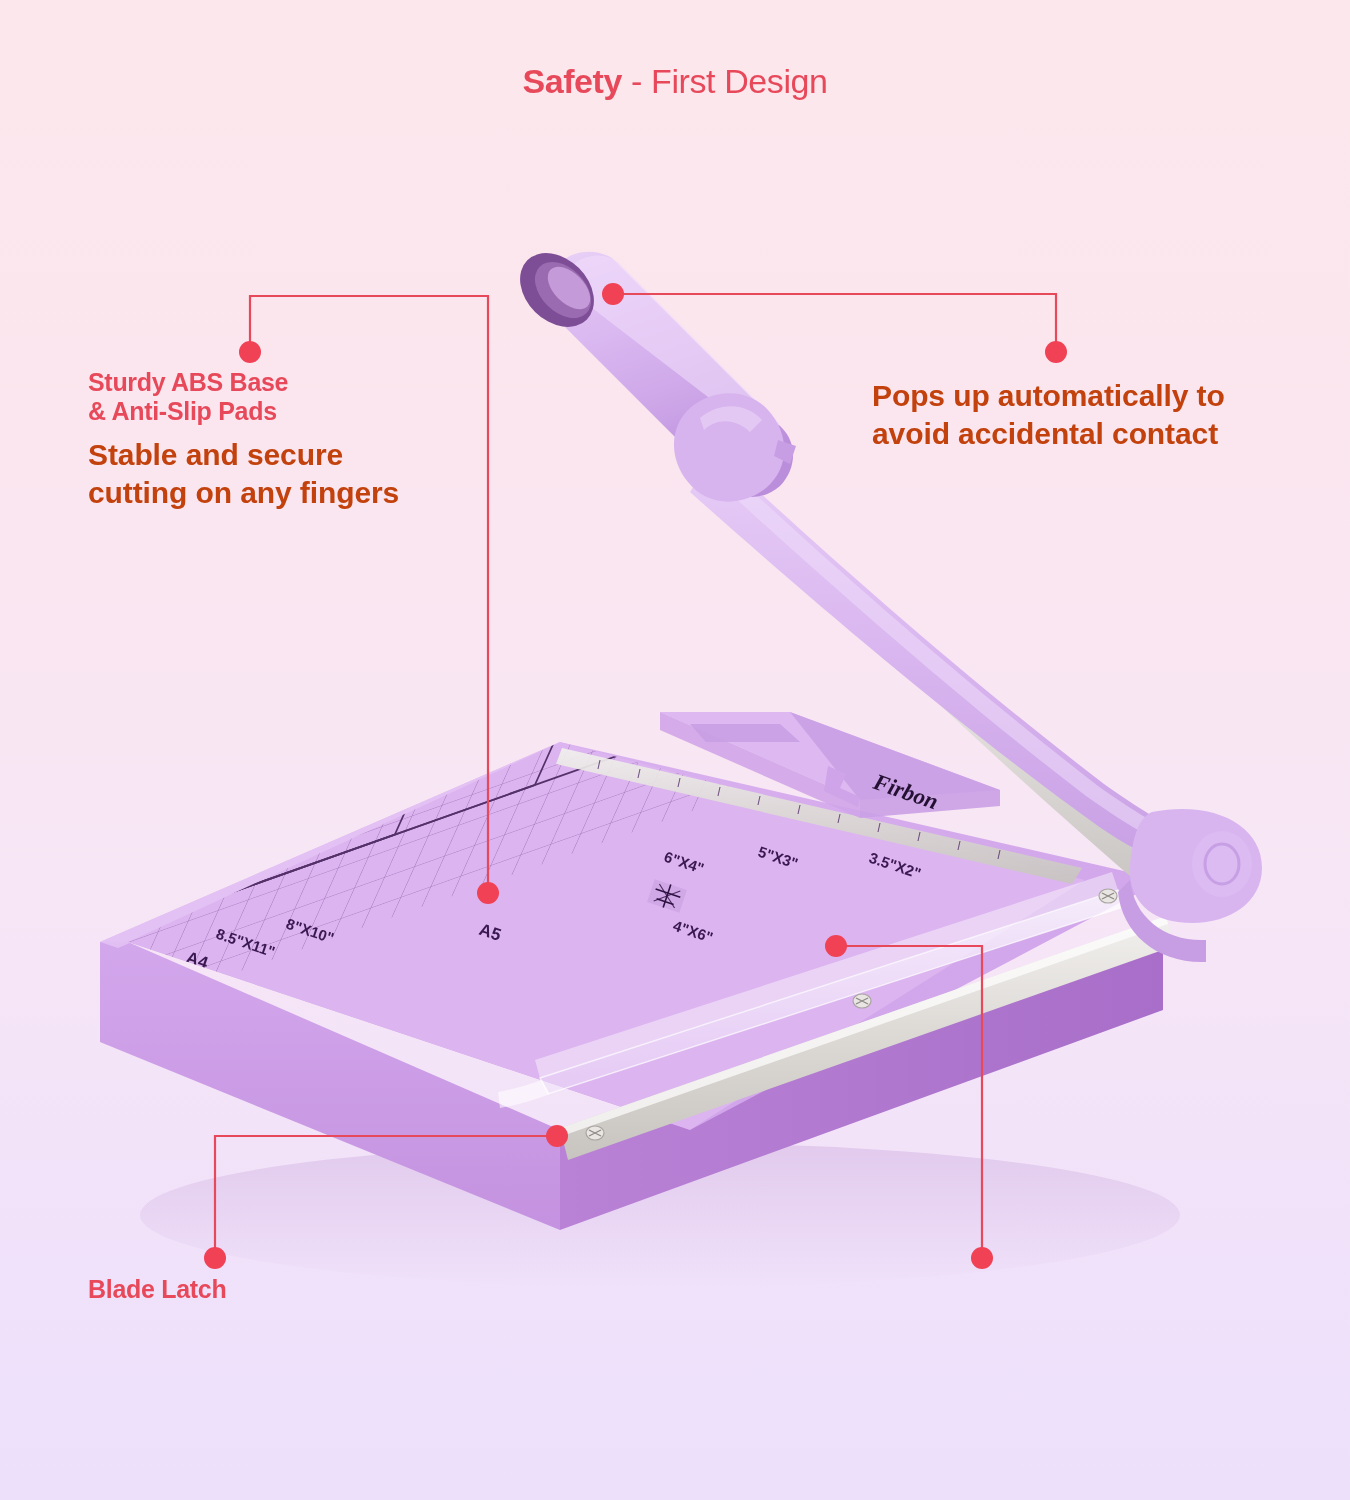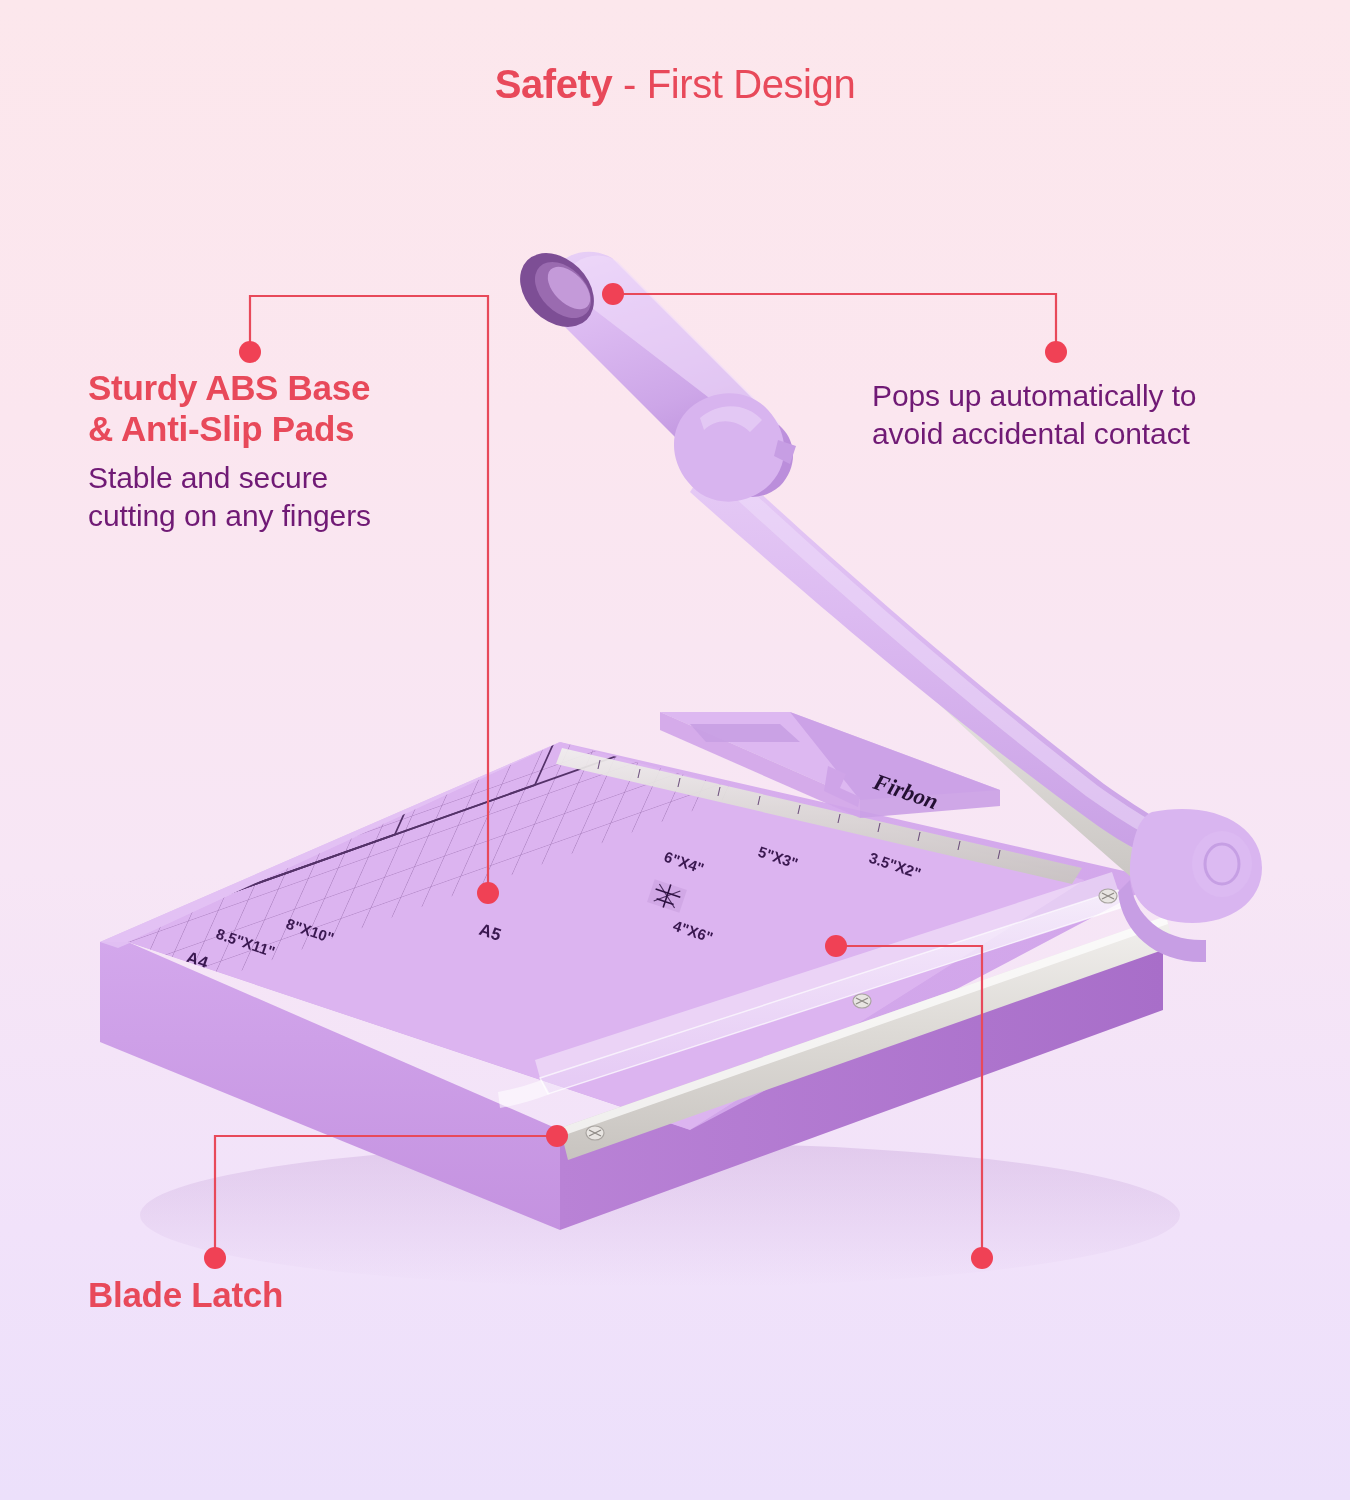--- a/index.html
+++ b/index.html
@@ -6,34 +6,34 @@
   html, body { width:1350px; height:1500px; }
   body {
     font-family: "Liberation Sans", sans-serif;
     background: linear-gradient(180deg, #fce7ec 0%, #fbe6ef 28%, #f7e6f5 58%, #f1e2fa 82%, #ece0fb 100%);
     position:relative; overflow:hidden;
   }
 
   
   #title {
     position:absolute; top:62px; left:0; width:1350px;
-    text-align:center; font-size:40px; letter-spacing:-0.4px;
+    text-align:center; font-size:34px; letter-spacing:-0.4px;
     color:#e8495a; white-space:nowrap;
   }
   #title .strong { font-weight:700; }
   #title .light  { font-weight:400; }
 
   
   .callout { position:absolute; }
   .callout .head {
-    font-weight:700; color:#e8495a; font-size:35px;
+    font-weight:700; color:#e8495a; font-size:25px;
     line-height:1.17; letter-spacing:-0.3px; white-space:pre-line;
   }
   .callout .body {
-    margin-top:9px; font-weight:400; color:#701a75; font-size:30px;
+    margin-top:9px; font-weight:700; color:#c2410c; font-size:30px;
     line-height:1.27; letter-spacing:-0.1px; white-space:pre-line;
   }
   #cal-tl { left:88px;  top:368px; width:420px; }
   #cal-tr { left:872px; top:368px; width:430px; }
   #cal-bl { left:88px;  top:1275px; width:480px; }
   #cal-br { left:872px; top:1275px; width:400px; }
 
   
   #leaders { position:absolute; left:0; top:0; width:1350px; height:1500px; pointer-events:none; }
 

